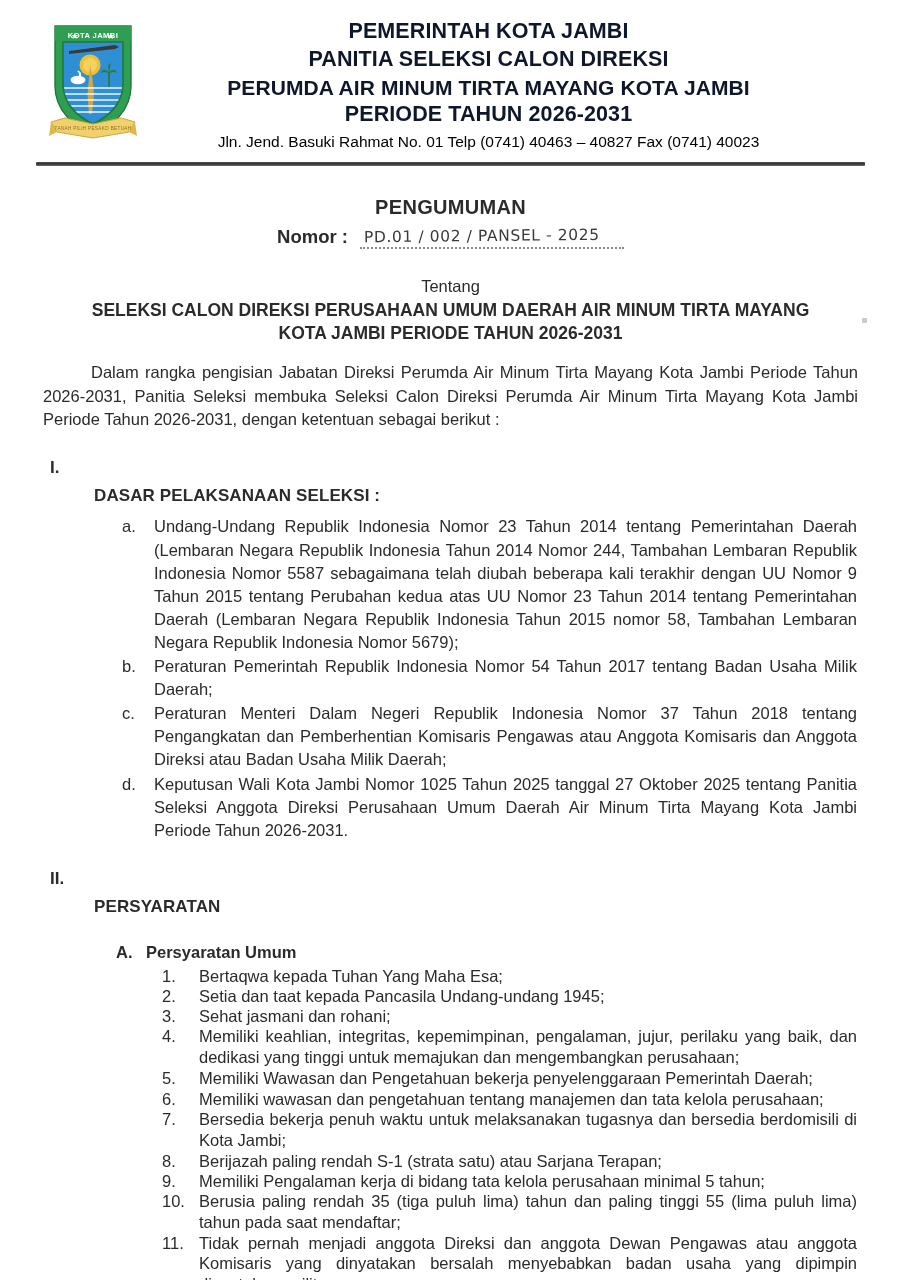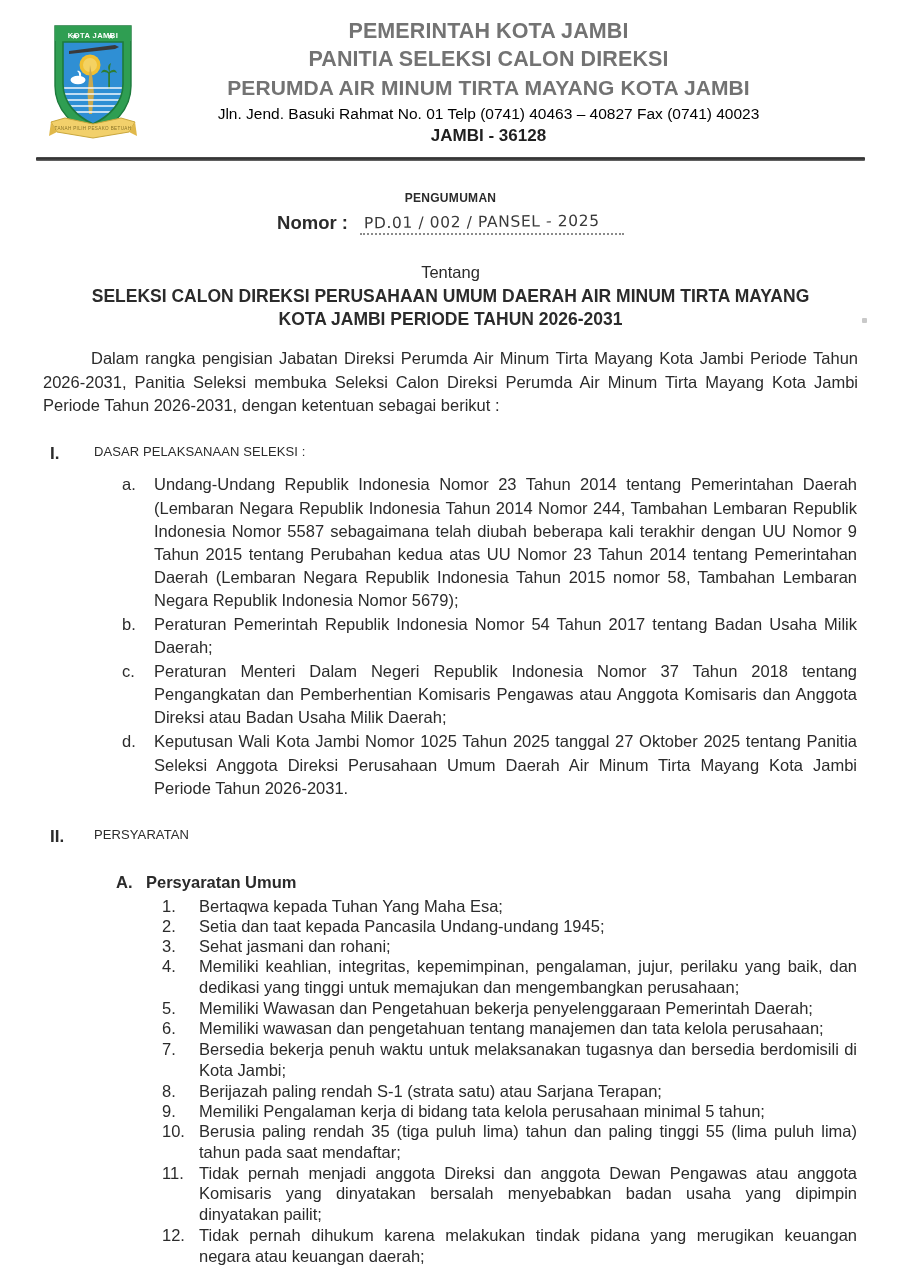--- a/index.html
+++ b/index.html
@@ -38,21 +38,21 @@
   .head-text {
     flex: 1 1 auto;
     text-align: center;
     padding-right: 42px;
     padding-top: 6px;
   }
   .head-line {
     font-weight: bold;
     letter-spacing: 0.1px;
     line-height: 1.30;
-    color: #737373;
+    color: #0f172a;
   }
   .hl-1, .hl-2, .hl-3, .hl-4 { font-size: 21.5px; }
   .hl-3 { font-size: 21px; }
   .head-addr {
     font-size: 15.5px;
     line-height: 1.35;
     margin-top: 3px;
     color: #000000;
   }
   .head-city {
@@ -69,21 +69,21 @@
     border-radius: 1px;
   }
 
   
   .crest { position: relative; width: 96px; height: 130px; }
   .crest svg { display: block; }
 
   
   .title-block { text-align: center; margin-top: 30px; }
   .t-pengumuman {
-    font-size: 12px;
+    font-size: 20px;
     font-weight: bold;
     letter-spacing: 0.3px;
   }
   .t-nomor-row {
     margin-top: 5px;
     font-size: 18.5px;
     font-weight: bold;
     display: flex;
     justify-content: center;
     align-items: flex-end;
@@ -141,23 +141,24 @@
     display: flex;
     margin-top: 27px;
     padding-left: 14px;
   }
   .sec-num {
     flex: 0 0 44px;
     font-size: 17px;
     font-weight: bold;
   }
   .sec-title {
-    font-size: 13px;
-    font-weight: normal;
+    font-size: 17px;
+    font-weight: bold;
     letter-spacing: 0.1px;
+    margin-top: 28px;
   }
 
   
   .alpha-list { margin-top: 9px; padding-left: 86px; padding-right: 8px; }
   .alpha-item { display: flex; margin-bottom: 1px; }
   .alpha-mark {
     flex: 0 0 32px;
     font-size: 16.5px;
     line-height: 1.40;
   }
@@ -277,22 +278,22 @@
             <text x="48" y="112" font-family="Liberation Sans, sans-serif" font-size="4.6" fill="#8a7326" text-anchor="middle" letter-spacing="0.35">TANAH PILIH PESAKO BETUAH</text>
           </g>
         </svg>
       </div>
     </div>
 
     <div class="head-text">
       <div class="head-line hl-1">PEMERINTAH KOTA JAMBI</div>
       <div class="head-line hl-2">PANITIA SELEKSI CALON DIREKSI</div>
       <div class="head-line hl-3">PERUMDA AIR MINUM TIRTA MAYANG KOTA JAMBI</div>
+      <div class="head-line hl-4">PERIODE TAHUN 2026-2031</div>
       <div class="head-addr">Jln. Jend. Basuki Rahmat No. 01 Telp (0741) 40463 – 40827 Fax (0741) 40023</div>
-      <div class="head-city">JAMBI - 36128</div>
     </div>
   </div>
 
   <div class="rule"></div>
 
   <div class="title-block">
     <div class="t-pengumuman">PENGUMUMAN</div>
 
     <div class="t-nomor-row">
       <span class="t-nomor-label">Nomor :</span>

